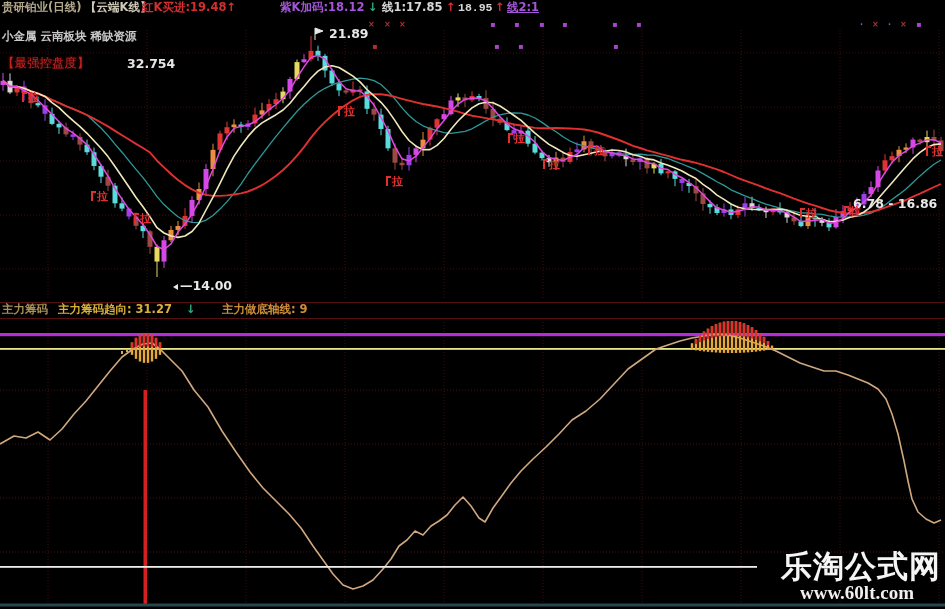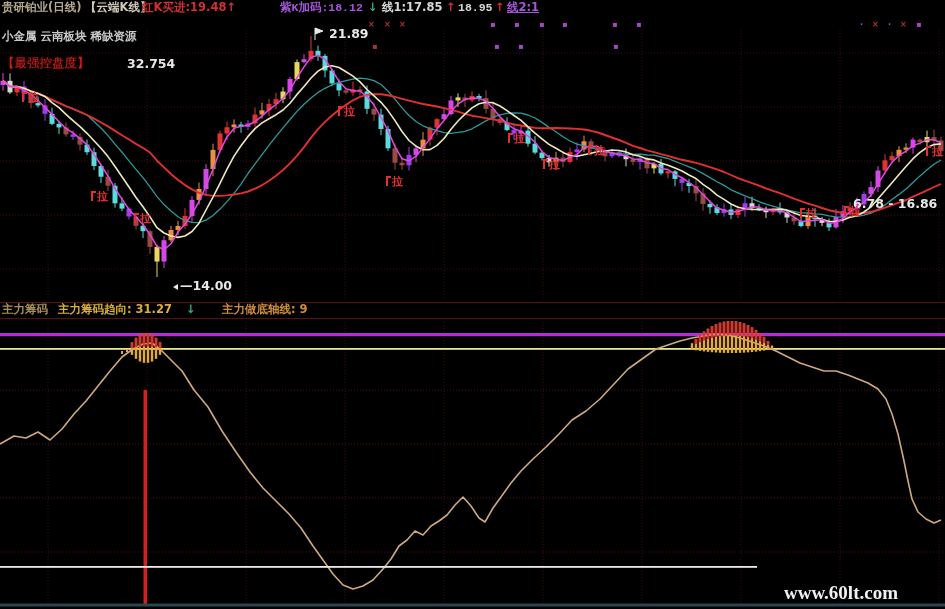--- a/index.html
+++ b/index.html
@@ -18,21 +18,21 @@
   #low{left:161px;top:278px;margin-left:12px;}
   #range{left:853px;top:196px;}
   #low::before{content:"";display:inline-block;width:0;height:0;border-right:5px solid #e8e8e8;
        border-top:3px solid transparent;border-bottom:3px solid transparent;margin-right:2px;}
   .pull{position:absolute;font-size:11px;font-weight:bold;color:#e23030;line-height:11px;}
   .pull::before{content:"";display:inline-block;width:3px;height:8px;
        border-left:2px solid #e23030;border-top:2px solid #e23030;margin-right:1px;vertical-align:top;}
   .tick{position:absolute;font-size:8px;line-height:8px;font-weight:bold;}
   #flag{position:absolute;left:314px;top:27px;}
   #wm-title{position:absolute;left:781px;top:546px;font-size:31px;font-weight:bold;color:#f5f5f5;letter-spacing:1px;}
-  #wm-url{position:absolute;left:784px;top:582px;font-size:19px;font-weight:bold;color:#f0f0f0;
+  #wm-url{position:absolute;left:800px;top:582px;font-size:19px;font-weight:bold;color:#f0f0f0;
        font-family:"Liberation Serif",serif;}
 </style>
 </head>
 <body>
 
 <div id="root">
 
   <svg id="chart" width="945" height="609">
       <line x1="48" y1="30" x2="48" y2="300" stroke="#400f0f" stroke-width="1" stroke-dasharray="1,2"></line>
       <line x1="48" y1="322" x2="48" y2="602" stroke="#400f0f" stroke-width="1" stroke-dasharray="1,2"></line>
@@ -402,21 +402,21 @@
       <rect x="126" y="349" width="2" height="3" fill="#e8a838"></rect>
       <rect x="143.5" y="390" width="3.5" height="216" fill="#d42020"></rect>
       <rect x="0" y="566" width="757" height="1.8" fill="#ececec"></rect>
       <rect x="0" y="603.5" width="945" height="3" fill="#27474f"></rect>
     </svg>
 
   <div id="line1" class="row">
       <span class="seg" style="left: 2px; color: rgb(180, 168, 140);">贵研铂业(日线)</span>
       <span class="seg" style="left: 85px; color: rgb(207, 201, 184);">【云端K线】</span>
       <span class="seg" style="left: 142px; color: rgb(210, 48, 48);">红K买进:19.48↑</span>
-      <span class="seg" style="left: 280px; color: rgb(164, 85, 216); font-family: Liberation Mono, monospace;">紫K加码:18.12</span>
+      <span class="seg" style="left: 280px; color: rgb(164, 85, 216);">紫K加码:18.12</span>
       <span class="seg" style="left: 368px; color: rgb(47, 174, 126);">↓</span>
       <span class="seg" style="left: 382px; color: rgb(216, 216, 216);">线1:17.85</span>
       <span class="seg" style="left: 446px; color: rgb(210, 48, 48);">↑</span>
       <span class="seg" style="left: 458px; color: rgb(216, 216, 216); font-family: Liberation Mono, monospace;">18.95</span>
       <span class="seg" style="left: 495px; color: rgb(210, 48, 48);">↑</span>
       <span class="seg" style="left: 507px; color: rgb(164, 85, 216); text-decoration: underline;">线2:1</span>
     </div>
 
   <div id="tags">小金属 云南板块 稀缺资源</div>
   <div id="ctl">【最强控盘度】</div>
@@ -463,14 +463,15 @@
       <div class="tick" style="left: 613px; top: 43px; color: rgb(166, 70, 198);">▪</div>
     </div>
 
   <div id="subh" class="row">
       <span class="seg" style="left: 2px; color: rgb(168, 144, 88);">主力筹码</span>
       <span class="seg" style="left: 58px; color: rgb(216, 176, 58);">主力筹码趋向: 31.27</span>
       <span class="seg" style="left: 186px; color: rgb(47, 174, 126);">↓</span>
       <span class="seg" style="left: 222px; color: rgb(207, 143, 58);">主力做底轴线: 9</span>
     </div>
 
+  <div id="wm-title">乐淘公式网</div>
   <div id="wm-url">www.60lt.com</div>
 </div>
 
 </body></html>

